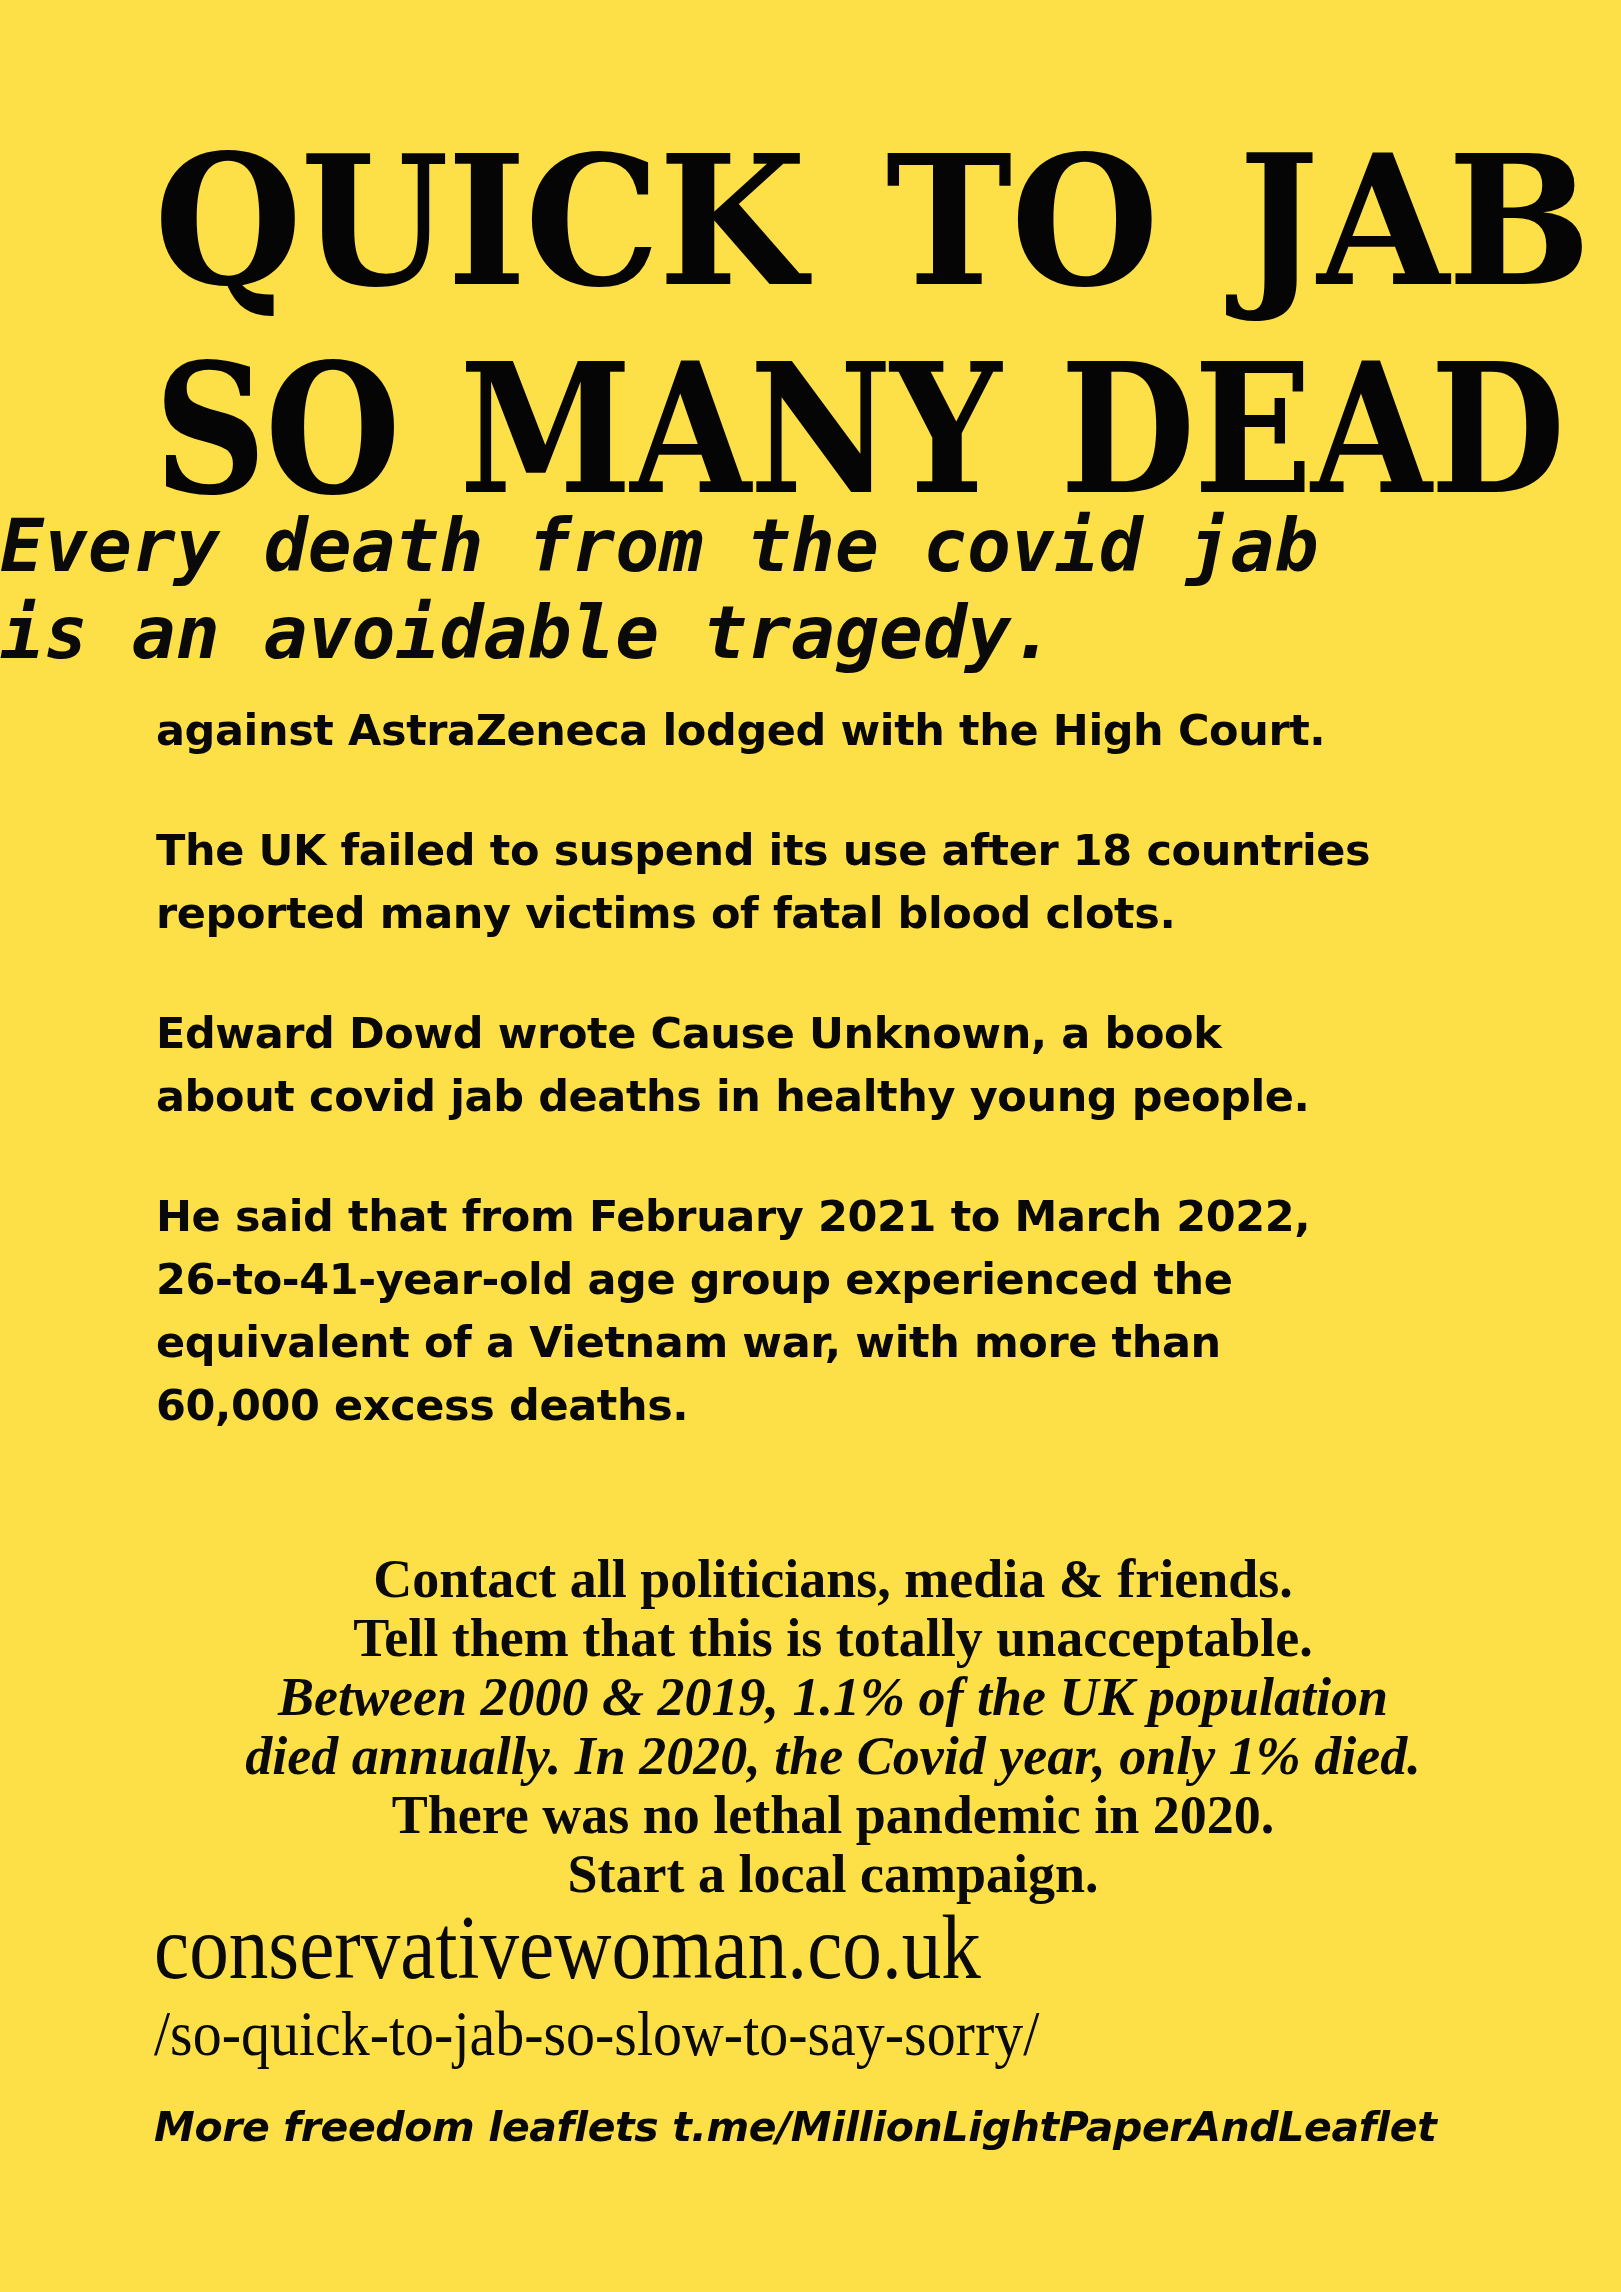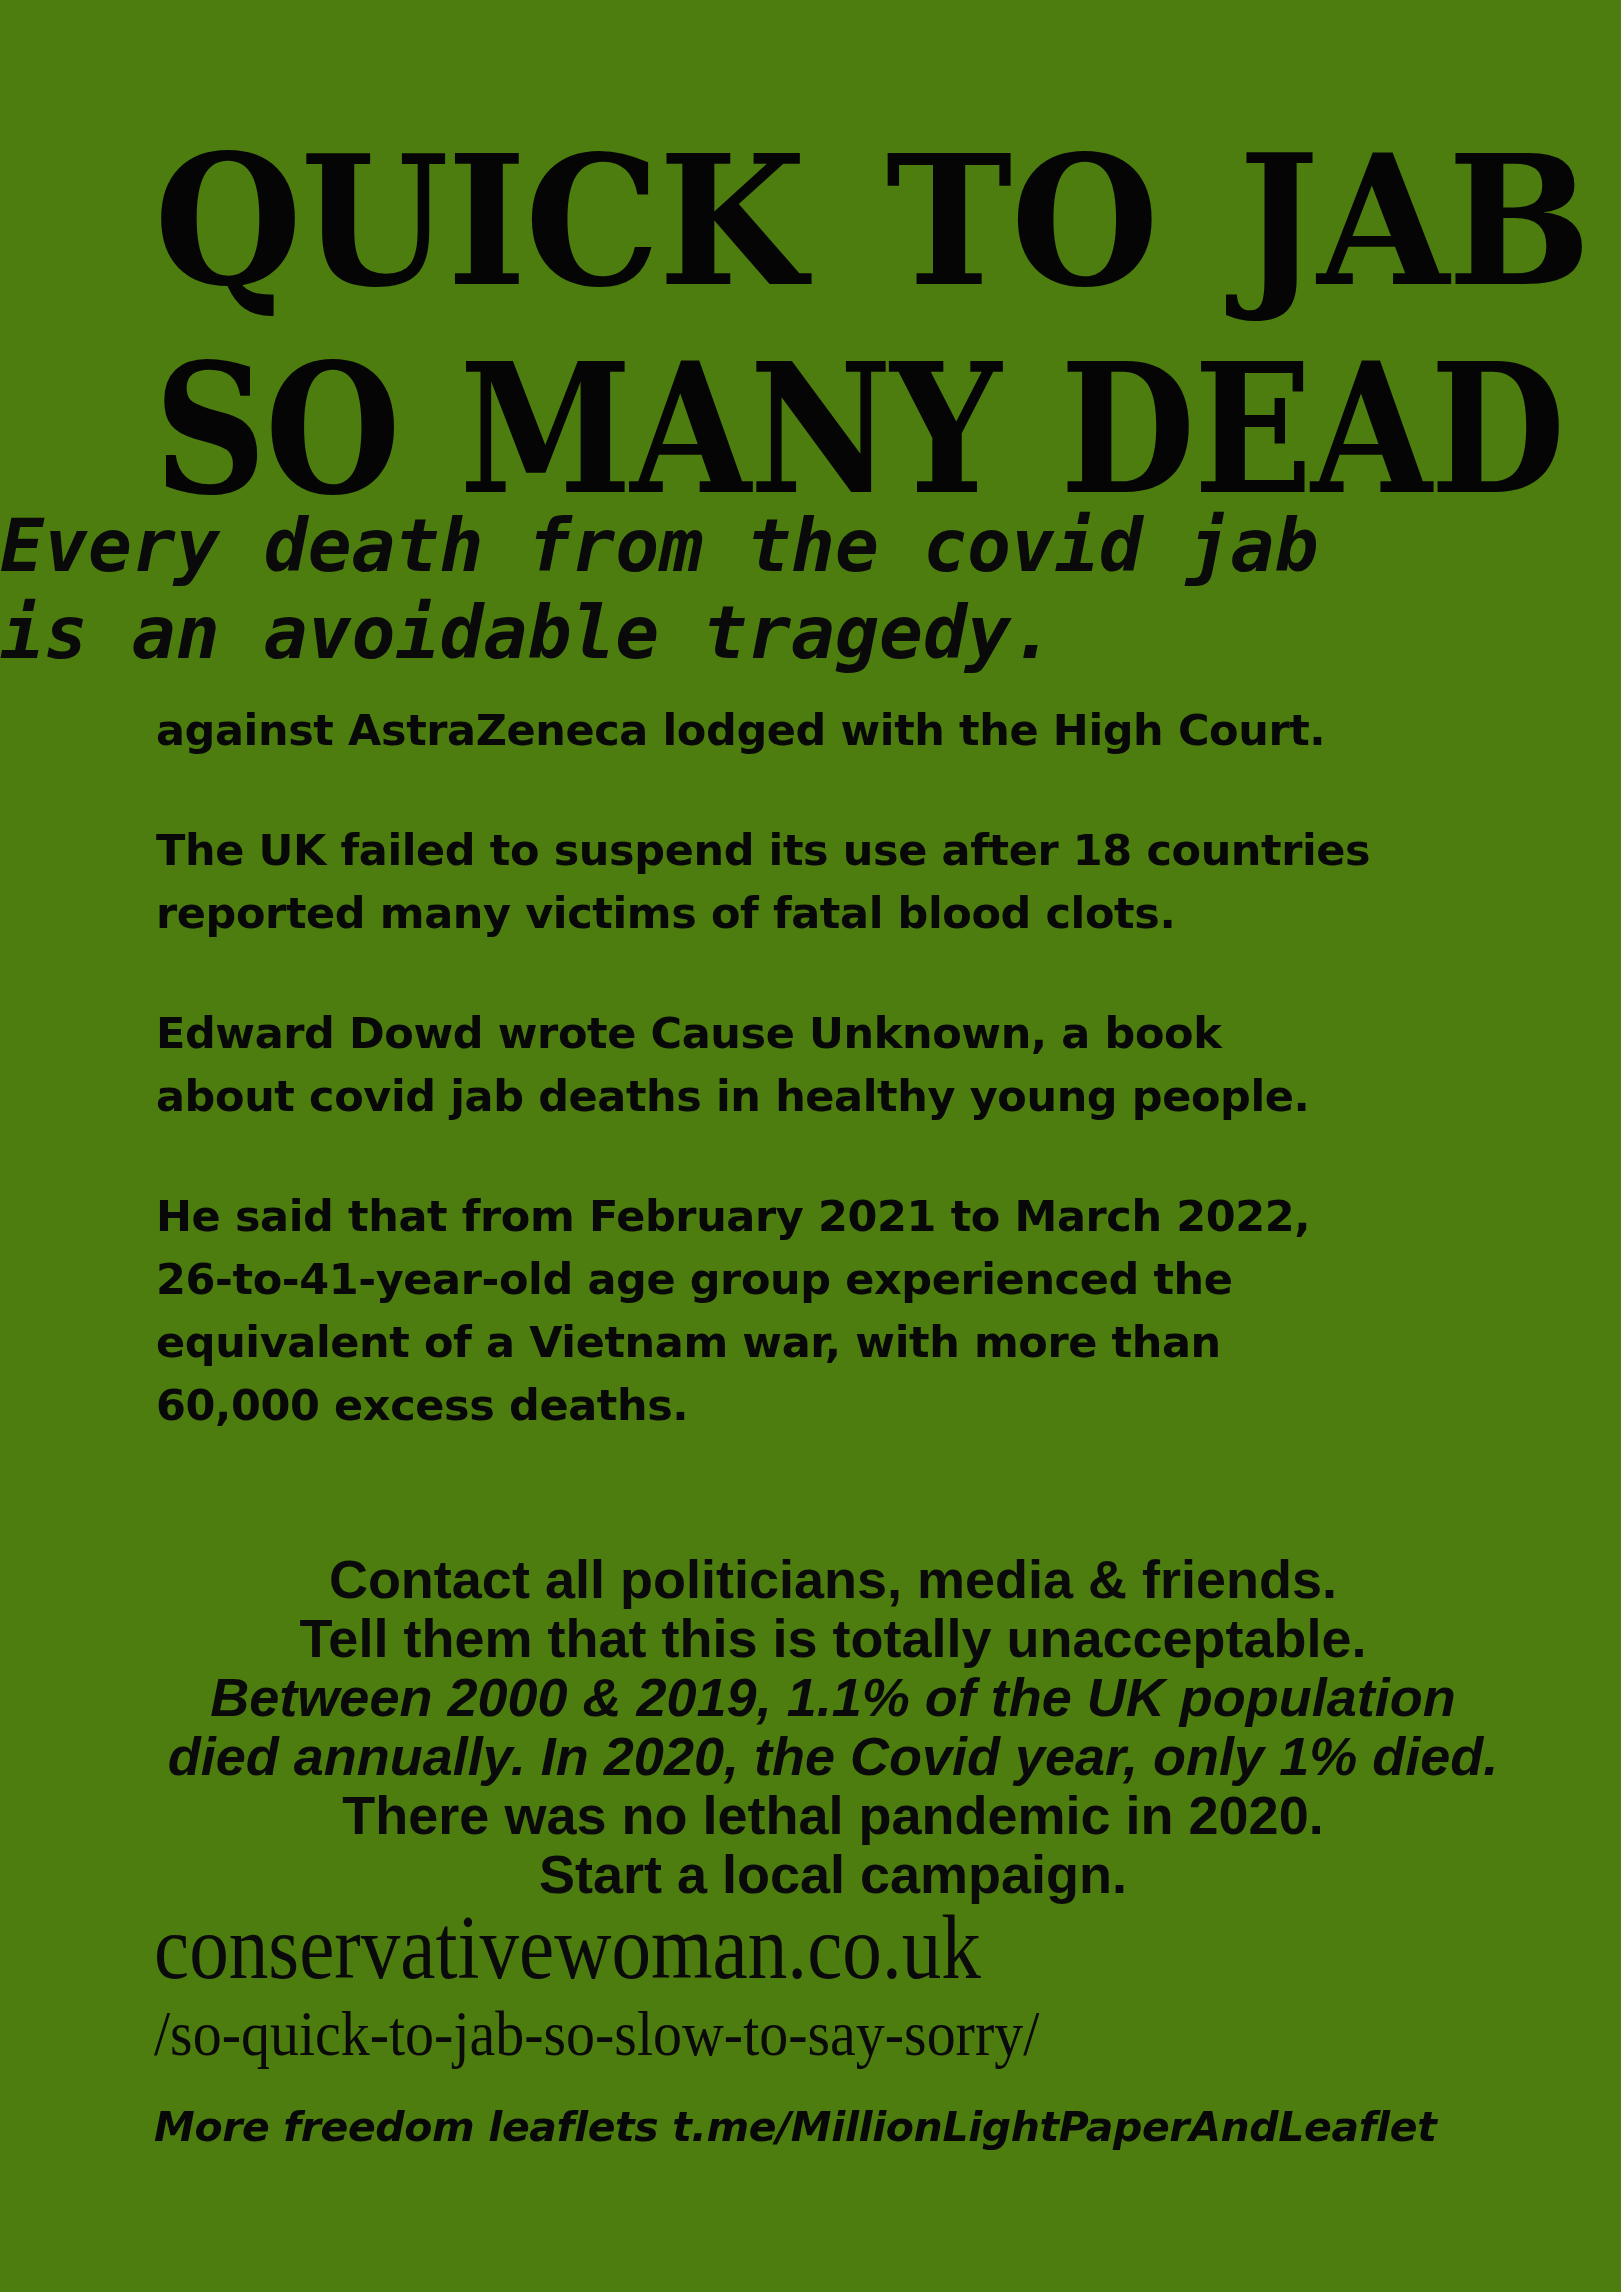--- a/index.html
+++ b/index.html
@@ -4,21 +4,21 @@
 <style>
   html, body { margin: 0; padding: 0; }
   body {
     width: 1621px; height: 2293px;
     background: #ffffff;
     font-family: "Liberation Serif", serif;
   }
   .page {
     position: relative;
     width: 1621px; height: 2293px;
-    background: #4d7c0f;
+    background: #fde047;
     color: #0a0a0a;
     overflow: hidden;
   }
   .headline {
     position: absolute;
     left: 154px;
     margin: 0;
     font-family: "DejaVu Serif", serif;
     font-weight: 700;
     font-size: 179px;
@@ -54,21 +54,21 @@
     letter-spacing: -0.4px;
     color: #080808;
   }
   .para { margin: 0 0 57px 0; }
   .pline { display: block; white-space: nowrap; }
 
   .cta {
     position: absolute;
     left: 0; right: 0; top: 1550px;
     text-align: center;
-    font-family: Liberation Sans, sans-serif;
+    font-family: Liberation Serif, serif;
     font-weight: 700;
     font-size: 54px;
     line-height: 59px;
     color: #0a0a0a;
     padding-left: 45px;
   }
   .cta-line { white-space: nowrap; }
   .cta-line.italic { font-style: italic; }
 
   .site {

